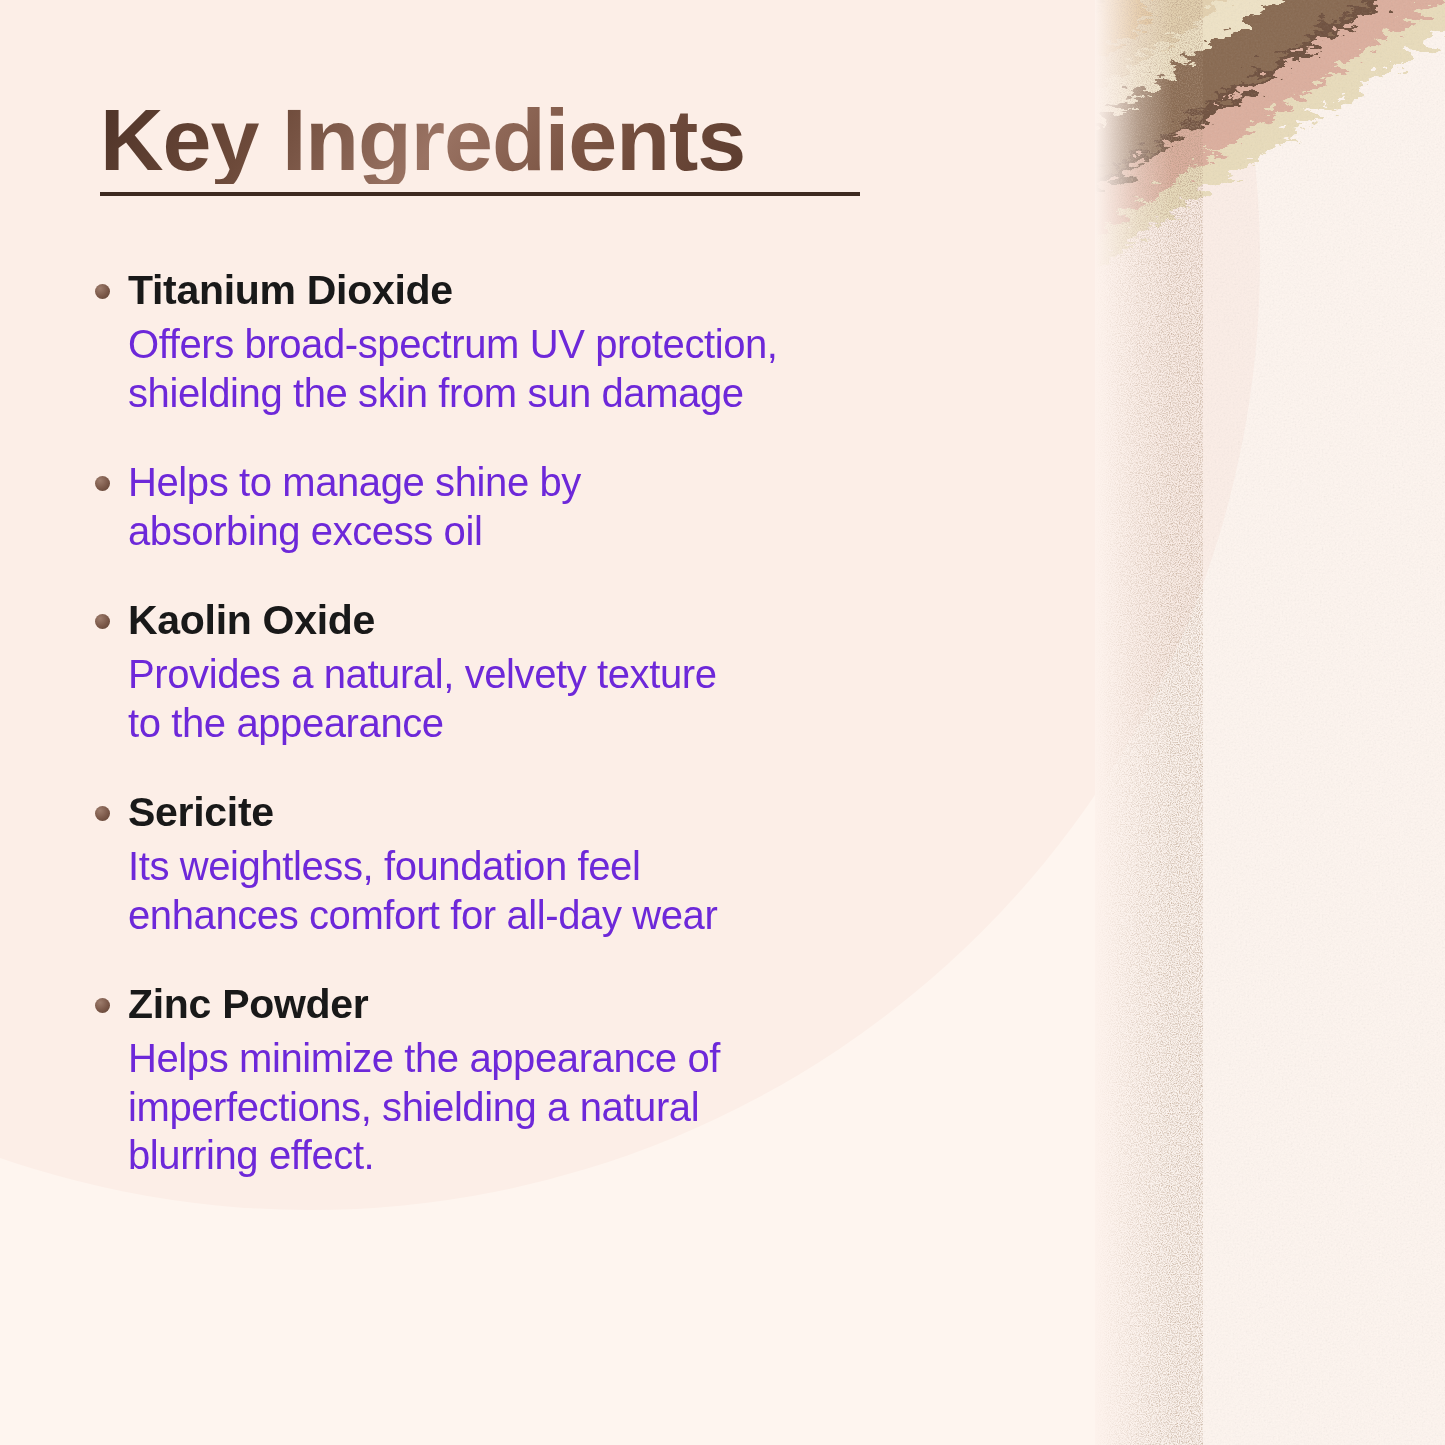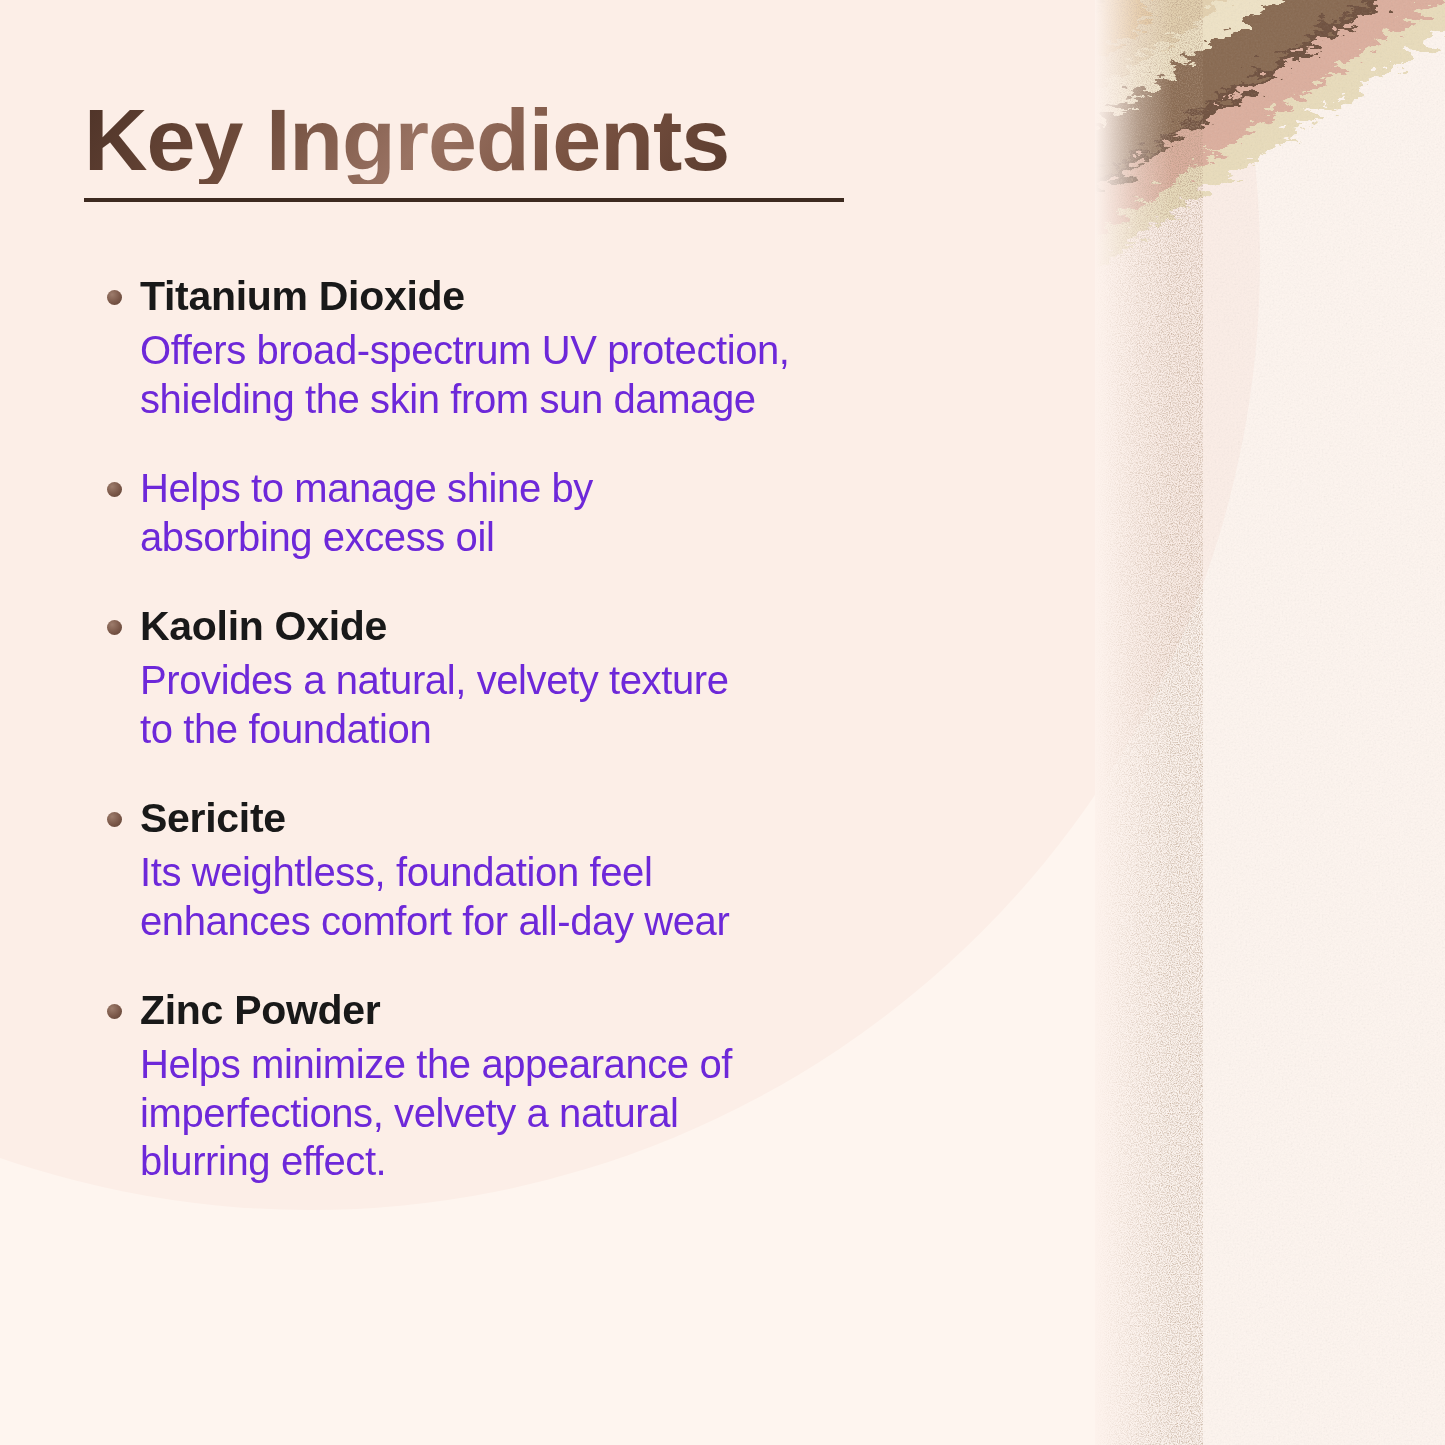--- a/index.html
+++ b/index.html
@@ -47,21 +47,22 @@
   .content {
     position: absolute;
     left: 84px;
     top: 96px;
     width: 900px;
   }
 
   .title-wrap {
     position: relative;
     display: inline-block;
-    padding-bottom: 18px;
+    padding-bottom: 12px;
+    margin-left: 16px;
   }
   .title {
     margin: 0;
     font-size: 88px;
     line-height: 1.0;
     font-weight: bold;
     letter-spacing: -1px;
     background: linear-gradient(125deg, #4e3328 0%, #6d4a3a 26%, #9a7363 52%, #7a5342 74%, #5a3b2e 100%);
     -webkit-background-clip: text;
     background-clip: text;
@@ -74,21 +75,21 @@
     position: absolute;
     left: 0;
     bottom: 0;
     width: 760px;
     height: 4px;
     background: #3d2a20;
   }
 
   .ingredient-list {
     list-style: none;
-    margin: 12px;
+    margin: 0;
     padding: 0;
     margin-top: 70px;
   }
   .ingredient {
     position: relative;
     padding-left: 44px;
     margin-bottom: 40px;
   }
   .ingredient:last-child { margin-bottom: 0; }
 
@@ -263,34 +264,34 @@
       <li class="ingredient">
         <span class="bullet-dot"></span>
         <span class="ingredient-desc">Helps to manage shine by
 absorbing excess oil</span>
       </li>
 
       <li class="ingredient">
         <span class="bullet-dot"></span>
         <span class="ingredient-name">Kaolin Oxide</span>
         <span class="ingredient-desc">Provides a natural, velvety texture
-to the foundation</span>
+to the appearance</span>
       </li>
 
       <li class="ingredient">
         <span class="bullet-dot"></span>
         <span class="ingredient-name">Sericite</span>
         <span class="ingredient-desc">Its weightless, foundation feel
 enhances comfort for all-day wear</span>
       </li>
 
       <li class="ingredient">
         <span class="bullet-dot"></span>
         <span class="ingredient-name">Zinc Powder</span>
         <span class="ingredient-desc">Helps minimize the appearance of
-imperfections, velvety a natural
+imperfections, shielding a natural
 blurring effect.</span>
       </li>
 
     </ul>
   </div>
 
 </div>
 
 </body></html>

